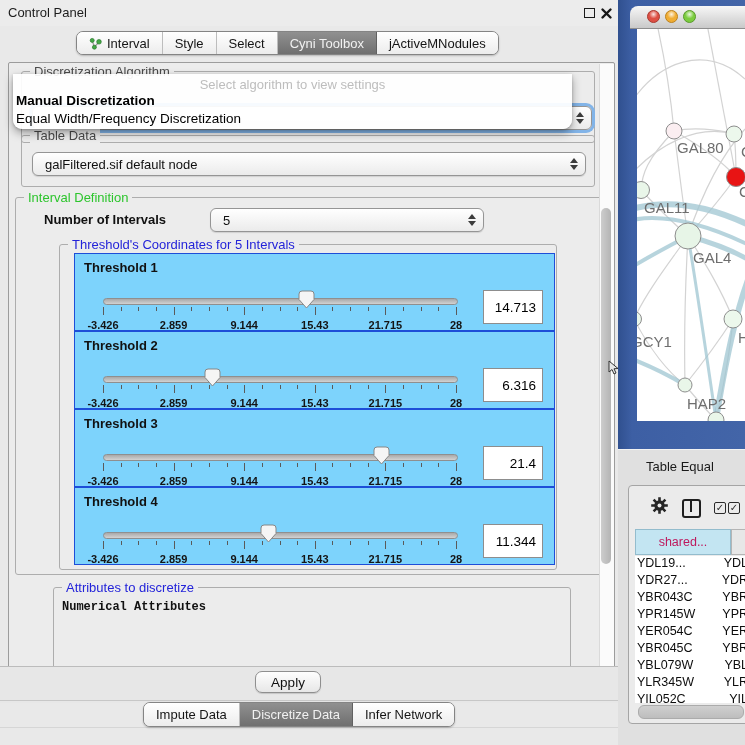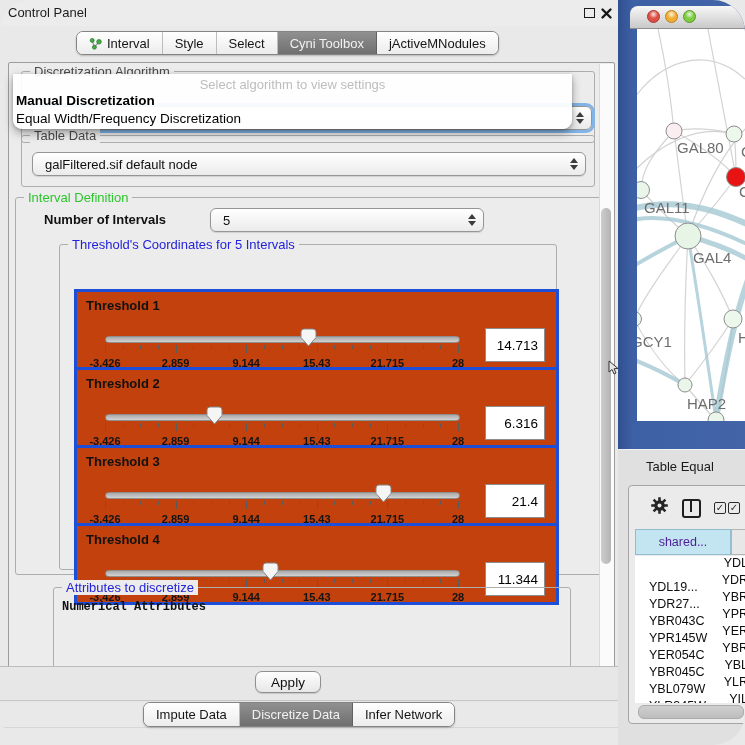--- a/index.html
+++ b/index.html
@@ -1,17 +1,17 @@
 <!DOCTYPE html>
 <html><head>
 <meta charset="utf-8">
 <style>
   html,body{margin:0;padding:0;background:#e9e9e9;}
   #root{position:relative;width:745px;height:745px;overflow:hidden;
-        font-family:"Liberation Sans",sans-serif;background:#e9e9e9;color:#111;border-radius:32px;}
+        font-family:"Liberation Sans",sans-serif;background:#e9e9e9;color:#111;}
   .abs{position:absolute;}
 
   
   .cp-titlebar{left:0;top:0;width:618px;height:26px;background:#ececec;}
   .cp-title{left:8px;top:5px;font-size:13px;color:#1c1c1c;}
   .float-icon{left:584px;top:8px;width:9px;height:8px;border:1.4px solid #1a1a1a;background:transparent;}
   .close-icon{left:600px;top:6px;width:13px;height:13px;}
 
   .tab-strip{display:flex;border:1px solid #848484;border-radius:7px;overflow:hidden;
              box-shadow:0 1px 2px rgba(0,0,0,.22);background:#fff;}
@@ -36,21 +36,21 @@
          background:linear-gradient(#ffffff,#ebebeb);display:flex;align-items:center;
          font-size:13px;box-shadow:0 1px 1px rgba(0,0,0,.12);}
   .combo .txt{padding-left:12px;color:#101010;}
   .combo .arrows{position:absolute;right:7px;top:4px;width:9px;height:14px;}
   .arr-up{position:absolute;left:1px;top:1px;width:0;height:0;border-left:4px solid transparent;
           border-right:4px solid transparent;border-bottom:5px solid #3c3c3c;}
   .arr-dn{position:absolute;left:1px;bottom:1px;width:0;height:0;border-left:4px solid transparent;
           border-right:4px solid transparent;border-top:5px solid #3c3c3c;}
   .focus-ring{box-shadow:0 0 0 3px #82b4e8;}
 
-  .thr-box{position:absolute;left:14px;width:479px;height:76px;border:3px solid #1d4ed8;background:#c2410c;margin-top:36px;}
+  .thr-box{position:absolute;left:14px;width:479px;height:76px;border:1px solid #1d4ed8;background:#7dd3fc;}
   .thr-label{position:absolute;left:9px;top:6px;font-size:13px;font-weight:bold;color:#111;}
   .sl-wrap{position:absolute;left:28px;top:40px;width:353px;height:36px;}
   .sl-track{position:absolute;left:0;top:4px;width:353px;height:5px;border:1px solid #8f8f8f;
             border-radius:4px;background:linear-gradient(#a9a9a9,#d2d2d2);}
   .sl-thumb{position:absolute;top:-4px;width:17px;height:19px;}
   .tick{position:absolute;width:1px;background:#5a5a5a;}
   .tick-lbl{position:absolute;top:25px;width:50px;text-align:center;font-size:11px;color:#141414;font-weight:bold;}
   .val-box{position:absolute;left:408px;top:36px;width:52px;height:32px;border:1px solid #8d8d8d;background:#fff;
            display:flex;align-items:center;justify-content:flex-end;padding-right:6px;font-size:13.5px;color:#000;}
 
@@ -82,25 +82,25 @@
 
   .tp-section{left:618px;top:449px;width:127px;height:296px;background:#e0e0e0;border-top:1px solid #f2f2f2;}
   .tp-title{left:646px;top:459px;font-size:13px;color:#1a1a1a;}
   .tp-inner{left:628px;top:485px;width:130px;height:237px;background:#ebebeb;border:1px solid #a5a5a5;border-radius:4px;}
   .col-icon{left:682px;top:499px;width:15px;height:15px;border:2px solid #1f1f1f;border-radius:3px;}
   .col-icon div{position:absolute;left:6px;top:0;width:2px;height:11px;background:#1f1f1f;}
   .chk{position:absolute;top:502px;width:10px;height:10px;border:1.5px solid #2a2a2a;border-radius:2px;
        font-size:10px;line-height:10px;text-align:center;color:#2a2a2a;}
   .tbl-header{position:absolute;top:529px;height:26px;display:flex;}
   .th-cell{box-sizing:border-box;border:1px solid #b5b5b5;display:flex;align-items:center;justify-content:center;
-           font-size:12.5px;color:#4c1d95;background:#e7e7e7;}
+           font-size:12.5px;color:#be185d;background:#e7e7e7;}
   .th-cell.hl{background:#c3e5f2;border-color:#93bccd;}
   .tbl-rows{position:absolute;left:635px;top:556px;width:120px;height:147px;overflow:hidden;}
   .tbl-row{display:flex;height:17px;font-size:12.5px;color:#0d0d0d;background:#fff;}
-  .tbl-row .c1{width:96px;padding-left:14px;box-sizing:border-box;margin-top:24px;}
+  .tbl-row .c1{width:96px;padding-left:2px;box-sizing:border-box;}
   .tbl-row .c2{padding-left:5px;}
   .h-scroll{left:638px;top:705px;width:104px;height:12px;border-radius:6px;background:linear-gradient(#cfcfcf,#bdbdbd);
             border:1px solid #ababab;}
   .cursor-svg{left:608px;top:360px;}
 </style>
 </head>
 <body>
 
 <div id="root">
 

